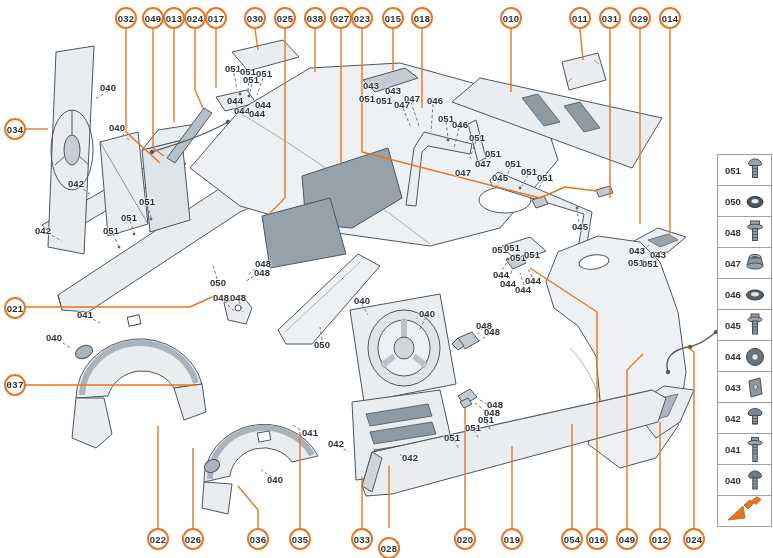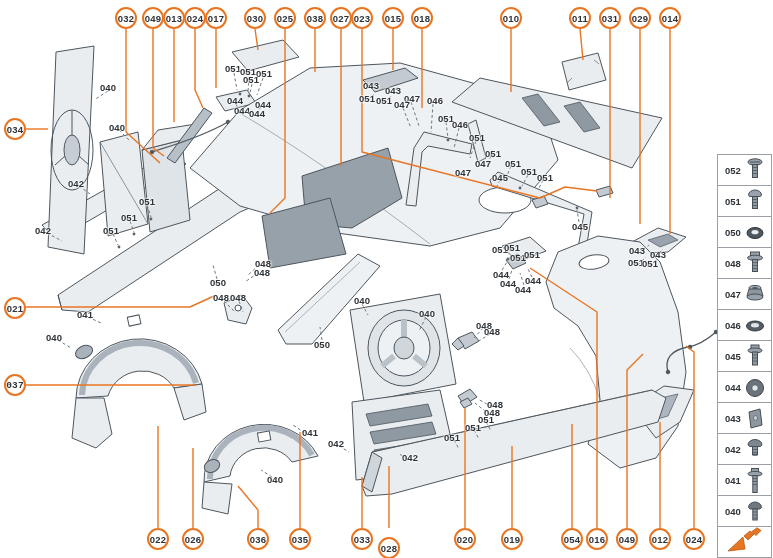--- a/index.html
+++ b/index.html
@@ -343,31 +343,20 @@
       <span class="plabel" style="left: 452px; top: 437px; color: rgb(46, 51, 56);">051</span>
       <span class="plabel" style="left: 85px; top: 314px; color: rgb(46, 51, 56);">041</span>
       <span class="plabel" style="left: 54px; top: 337px; color: rgb(46, 51, 56);">040</span>
       <span class="plabel" style="left: 310px; top: 432px; color: rgb(46, 51, 56);">041</span>
       <span class="plabel" style="left: 275px; top: 479px; color: rgb(46, 51, 56);">040</span>
       <span class="plabel" style="left: 336px; top: 443px; color: rgb(46, 51, 56);">042</span>
       <span class="plabel" style="left: 410px; top: 457px; color: rgb(46, 51, 56);">042</span>
     </div>
 <div id="legend">
       <div class="lcell">
-        <span class="lnum" style="color: rgb(46, 51, 56);">052</span>
-        <span class="licon">
-          <svg width="22" height="27" viewBox="0 0 22 27">
-            <ellipse cx="11" cy="5" rx="7" ry="3.2" fill="#99a2aa" stroke="#474f57"></ellipse>
-            <path d="M6 5 h10" stroke="#474f57"></path>
-            <rect x="8.5" y="7.5" width="5" height="13" fill="#8e97a0" stroke="#474f57" stroke-width="1"></rect>
-            <path d="M8.5 10.5 h5 M8.5 13.5 h5 M8.5 16.5 h5" stroke="#474f57" stroke-width=".7"></path>
-          </svg>
-        </span>
-      </div>
-      <div class="lcell">
         <span class="lnum" style="color: rgb(46, 51, 56);">051</span>
         <span class="licon">
           <svg width="22" height="27" viewBox="0 0 22 27">
             <path d="M4.5 7 A6.5 5 0 0 1 17.5 7 L16.5 8.5 L5.5 8.5 Z" fill="#99a2aa" stroke="#474f57"></path>
             <rect x="8.5" y="8.5" width="5" height="12" fill="#8e97a0" stroke="#474f57" stroke-width="1"></rect>
             <path d="M8.5 11.5 h5 M8.5 14.5 h5 M8.5 17.5 h5" stroke="#474f57" stroke-width=".7"></path>
           </svg>
         </span>
       </div>
       <div class="lcell">

